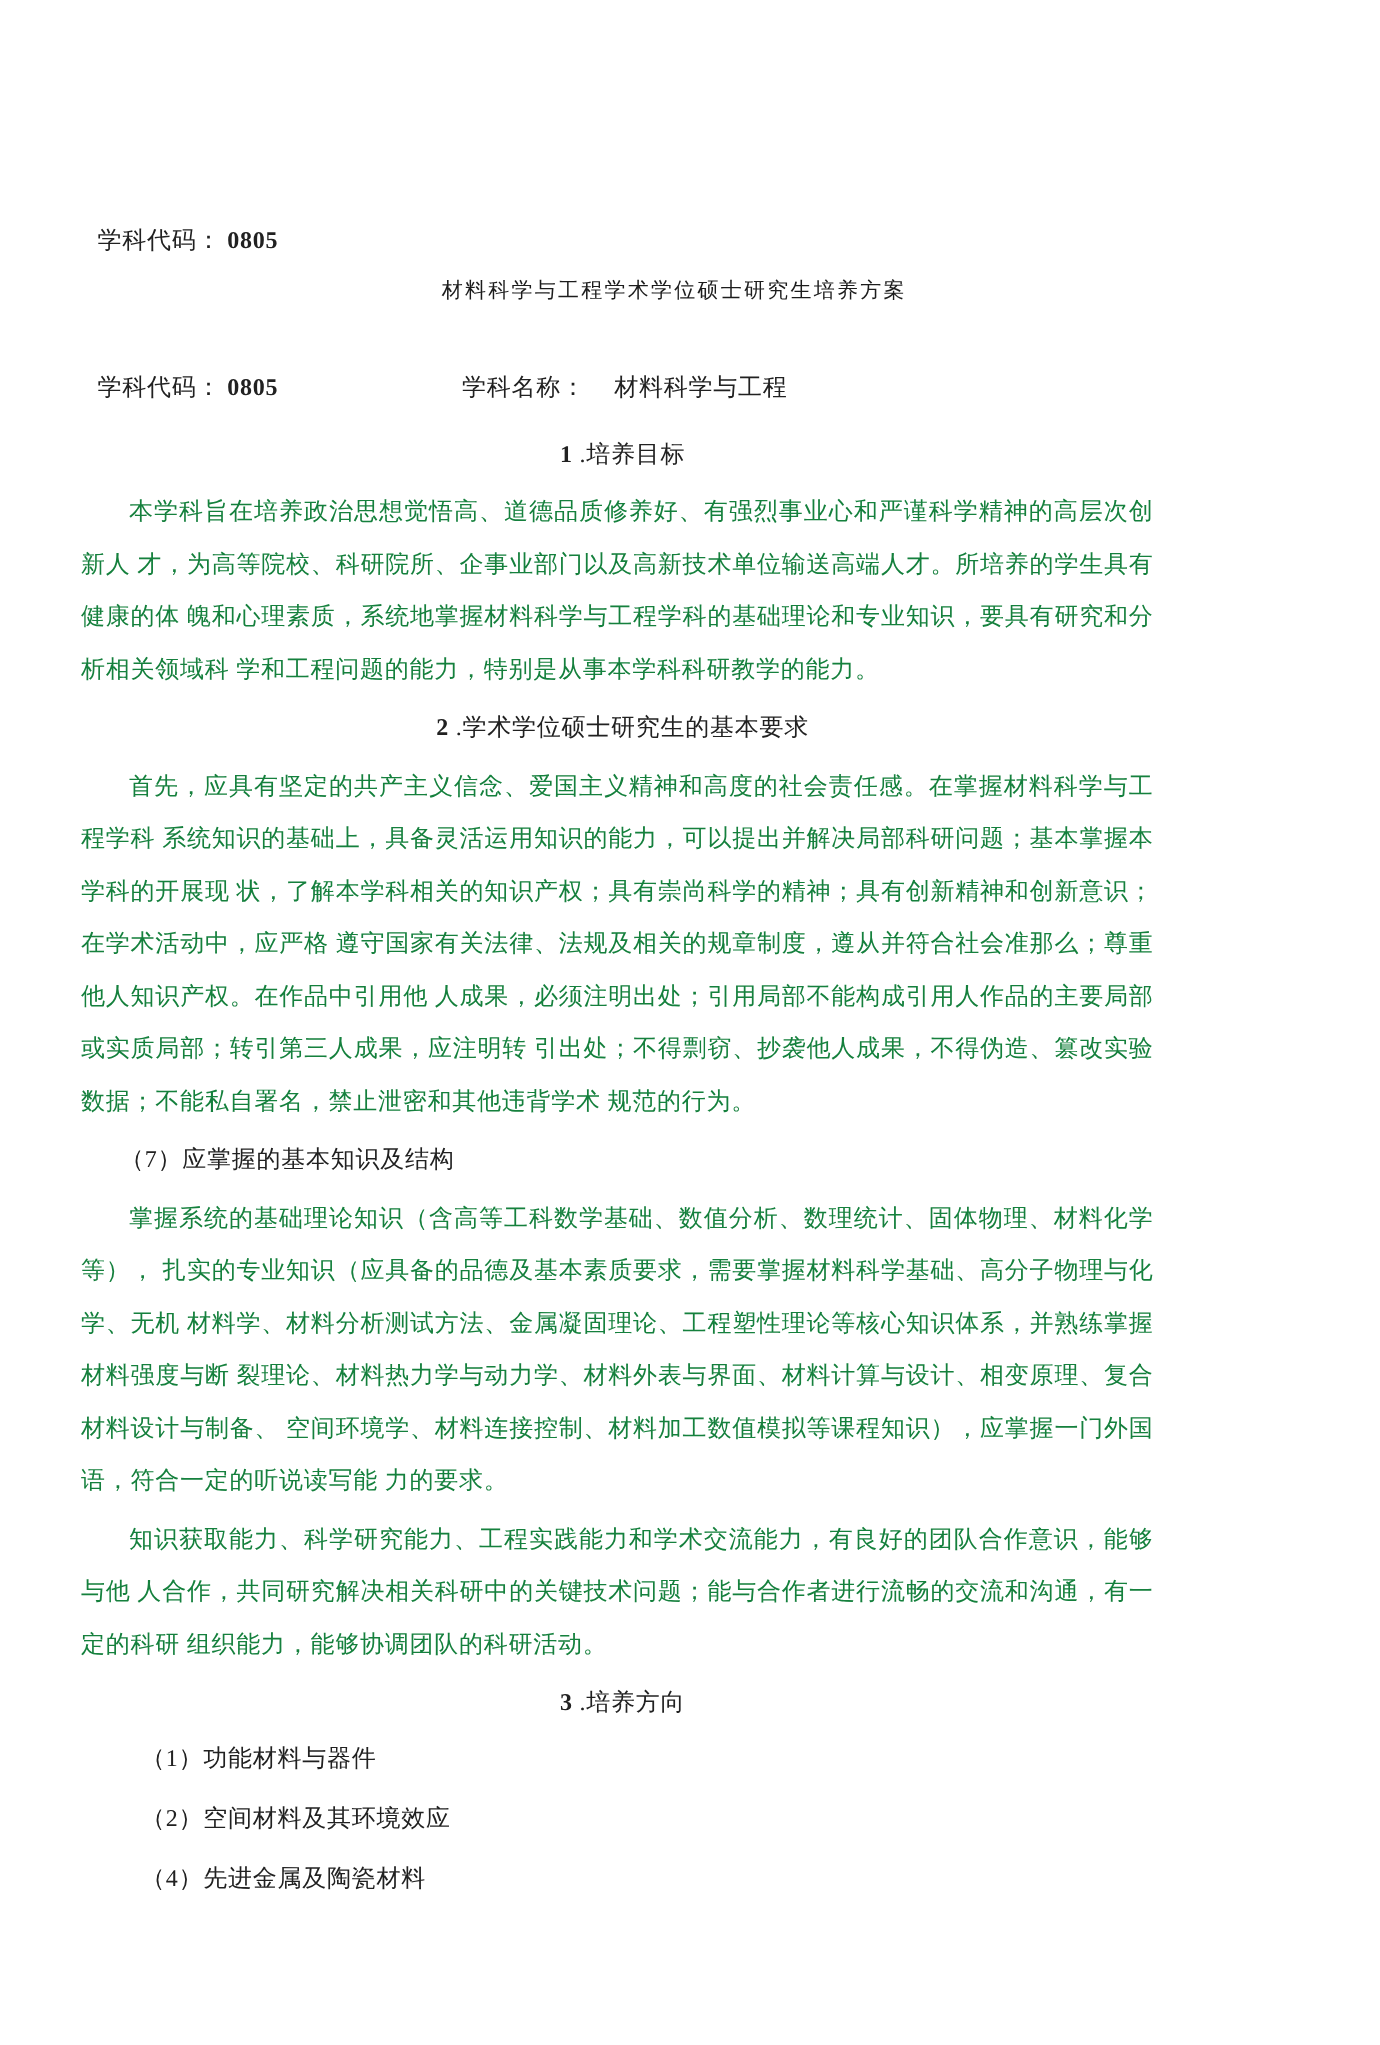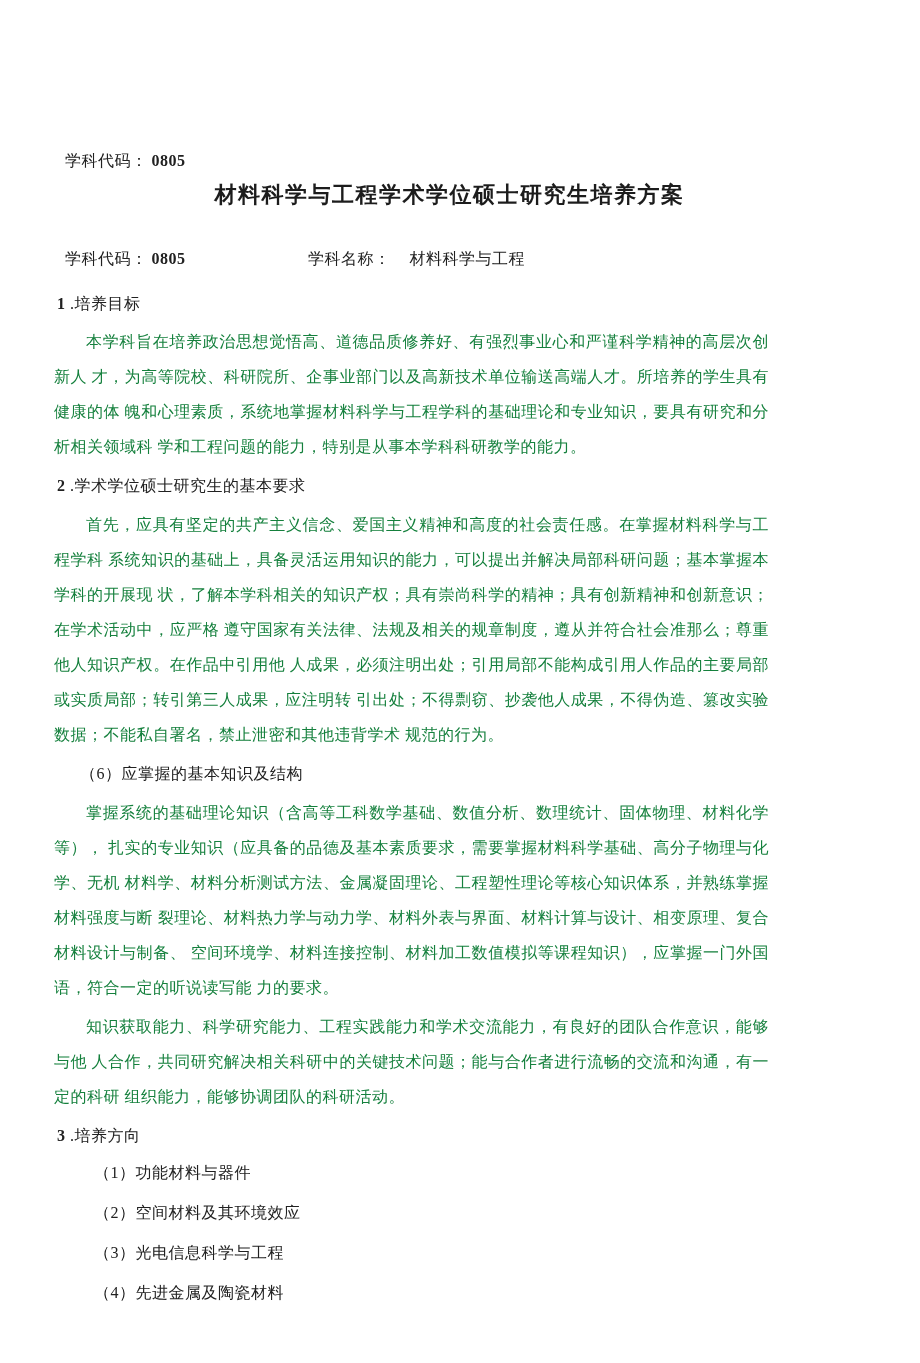--- a/index.html
+++ b/index.html
@@ -20,22 +20,22 @@
     line-height: 22px;
     padding-left: 15px;
   }
   .head-code b, .subject-line b {
     font-weight: bold;
     letter-spacing: 0.5px;
     margin-left: 4px;
     font-family: "Liberation Serif", "DejaVu Serif", serif;
   }
   .title {
-    font-size: 22px;
-    font-weight: bold;
+    font-size: 14px;
+    font-weight: normal;
     text-align: center;
     letter-spacing: 1.5px;
     margin: 8px 0 0 0;
     padding-left: 76px;
     line-height: 30px;
     color: #1c1c1c;
   }
   .subject-line {
     margin-top: 37px;
     position: relative;
@@ -44,20 +44,21 @@
   }
   .name-group {
     position: absolute;
     left: 258px;
     top: 0;
   }
   .name-group .nlabel { margin-right: 19px; }
   .h-sec {
     line-height: 35px;
     padding-left: 7px;
+    text-align: center;
   }
   .h-sec.first { margin-top: 16px; line-height: 33px; }
   .h-sec .num { font-weight: bold; }
   .para {
     margin: 4px;
     line-height: 35px;
     text-indent: 32px;
     text-align: justify;
     color: #15803d;
   }
@@ -94,27 +95,26 @@
     <span class="num">1</span><span> .培养目标</span>
   </div>
   <p class="para">本学科旨在培养政治思想觉悟高、道德品质修养好、有强烈事业心和严谨科学精神的高层次创新人 才，为高等院校、科研院所、企事业部门以及高新技术单位输送高端人才。所培养的学生具有健康的体 魄和心理素质，系统地掌握材料科学与工程学科的基础理论和专业知识，要具有研究和分析相关领域科 学和工程问题的能力，特别是从事本学科科研教学的能力。</p>
 
   <div class="h-sec">
     <span class="num">2</span><span> .学术学位硕士研究生的基本要求</span>
   </div>
 
   <p class="para">首先，应具有坚定的共产主义信念、爱国主义精神和高度的社会责任感。在掌握材料科学与工程学科 系统知识的基础上，具备灵活运用知识的能力，可以提出并解决局部科研问题；基本掌握本学科的开展现 状，了解本学科相关的知识产权；具有崇尚科学的精神；具有创新精神和创新意识；在学术活动中，应严格 遵守国家有关法律、法规及相关的规章制度，遵从并符合社会准那么；尊重他人知识产权。在作品中引用他 人成果，必须注明出处；引用局部不能构成引用人作品的主要局部或实质局部；转引第三人成果，应注明转 引出处；不得剽窃、抄袭他人成果，不得伪造、篡改实验数据；不能私自署名，禁止泄密和其他违背学术 规范的行为。</p>
 
-  <div class="sub-label">（6）应掌握的基本知识及结构</div>
+  <div class="sub-label">（7）应掌握的基本知识及结构</div>
   <p class="para">掌握系统的基础理论知识（含高等工科数学基础、数值分析、数理统计、固体物理、材料化学等）， 扎实的专业知识（应具备的品德及基本素质要求，需要掌握材料科学基础、高分子物理与化学、无机 材料学、材料分析测试方法、金属凝固理论、工程塑性理论等核心知识体系，并熟练掌握材料强度与断 裂理论、材料热力学与动力学、材料外表与界面、材料计算与设计、相变原理、复合材料设计与制备、 空间环境学、材料连接控制、材料加工数值模拟等课程知识），应掌握一门外国语，符合一定的听说读写能 力的要求。</p>
 
   <p class="para">知识获取能力、科学研究能力、工程实践能力和学术交流能力，有良好的团队合作意识，能够与他 人合作，共同研究解决相关科研中的关键技术问题；能与合作者进行流畅的交流和沟通，有一定的科研 组织能力，能够协调团队的科研活动。</p>
 
   <div class="h-sec">
     <span class="num">3</span><span> .培养方向</span>
   </div>
 
   <div class="direction-item">（1）功能材料与器件</div>
   <div class="direction-item">（2）空间材料及其环境效应</div>
-  <div class="direction-item">（3）光电信息科学与工程</div>
   <div class="direction-item">（4）先进金属及陶瓷材料</div>
 
 </div>
 
 </body></html>

